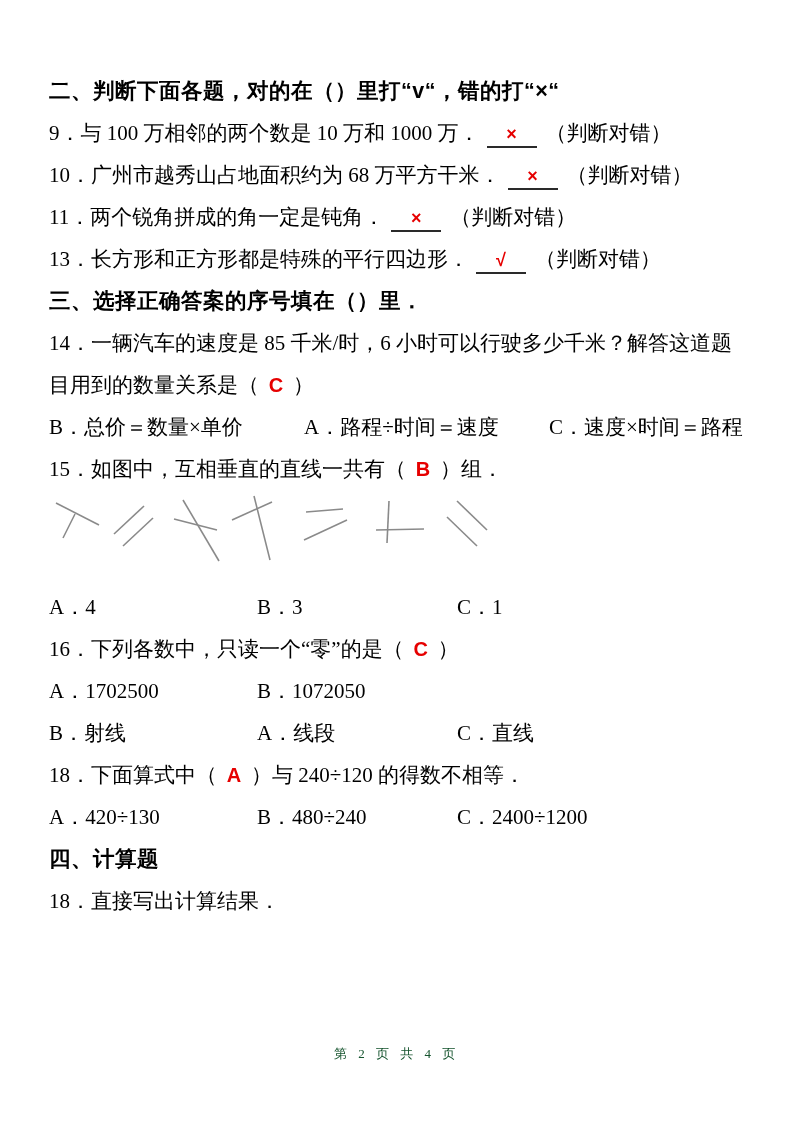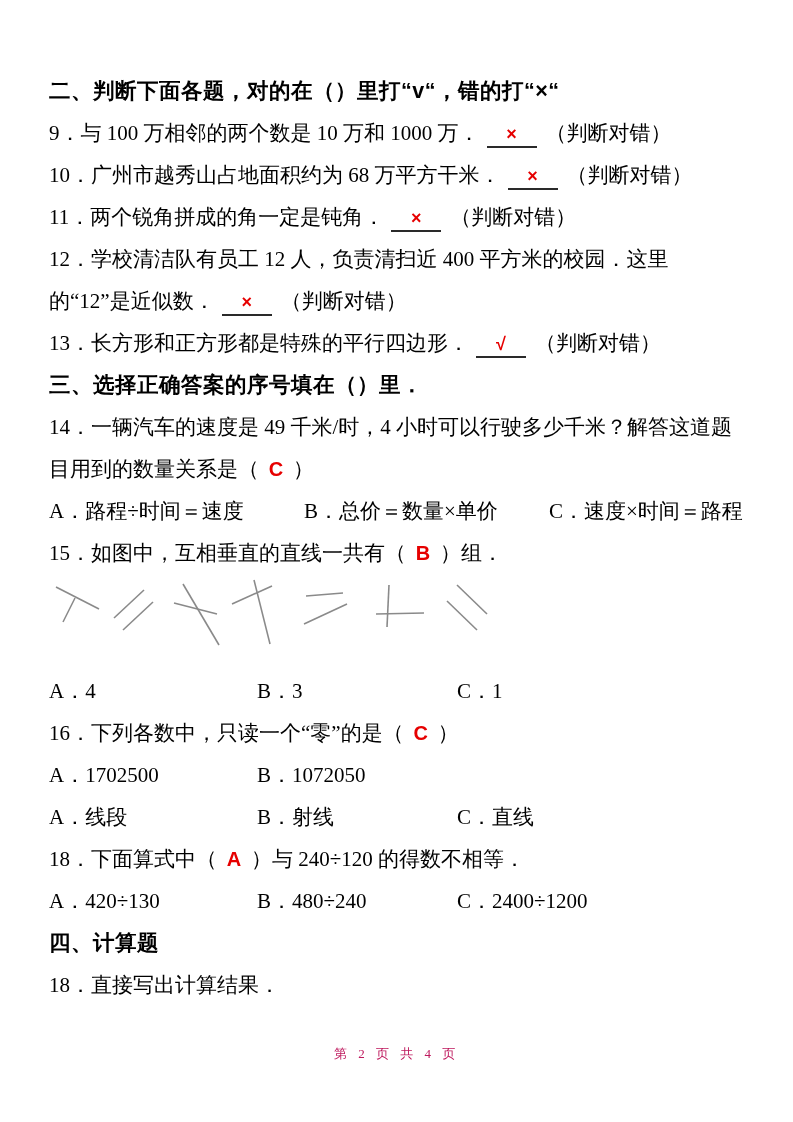--- a/index.html
+++ b/index.html
@@ -52,47 +52,46 @@
   .opts.wide span:nth-child(1){width:255px;}
   .opts.wide span:nth-child(2){width:245px;}
   .figure-row{height:96px;margin-left:-10px;}
   .figure-row svg{display:block;}
   .footer{
     position:absolute;
     left:0;right:0;bottom:58px;
     text-align:center;
     font-size:13px;
     letter-spacing:4px;
-    color:#be185d;
+    color:#14532d;
     line-height:20px;
   }
 </style>
 </head>
 <body>
 
 <div class="page">
 
   <p class="h">二、判断下面各题，对的在（）里打“v“，错的打“×“</p>
 
   <p><span>9．与 100 万相邻的两个数是 10 万和 1000 万．</span><span class="blank"><span class="red mark">×</span></span><span>（判断对错）</span></p>
 
   <p><span>10．广州市越秀山占地面积约为 68 万平方干米．</span><span class="blank"><span class="red mark">×</span></span><span>（判断对错）</span></p>
 
   <p><span>11．两个锐角拼成的角一定是钝角．</span><span class="blank"><span class="red mark">×</span></span><span>（判断对错）</span></p>
 
-  <p><span>12．学校清洁队有员工 12 人，负责清扫近 400 平方米的校园．这里的“12”是近似数．</span><span class="blank"><span class="red mark">×</span></span><span>（判断对错）</span></p>
 
   <p><span>13．长方形和正方形都是特殊的平行四边形．</span><span class="blank"><span class="red mark">√</span></span><span>（判断对错）</span></p>
 
   <p class="h">三、选择正确答案的序号填在（）里．</p>
 
-  <p><span>14．一辆汽车的速度是 49 千米/时，4 小时可以行驶多少千米？解答这道题目用到的数量关系是（</span><span class="red paren-ans">C</span><span>）</span></p>
+  <p><span>14．一辆汽车的速度是 85 千米/时，6 小时可以行驶多少千米？解答这道题目用到的数量关系是（</span><span class="red paren-ans">C</span><span>）</span></p>
   <p class="opts wide">
+      <span>B．总价＝数量×单价</span>
       <span>A．路程÷时间＝速度</span>
-      <span>B．总价＝数量×单价</span>
       <span>C．速度×时间＝路程</span>
     </p>
 
   <p><span>15．如图中，互相垂直的直线一共有（</span><span class="red paren-ans">B</span><span>）组．</span></p>
 
   <div class="figure-row">
     <svg viewBox="0 0 460 80" width="460" height="80" xmlns="http://www.w3.org/2000/svg">
         <line x1="17" y1="13" x2="60" y2="35" stroke="#8a8a8a" stroke-width="1.6"></line>
         <line x1="36" y1="24" x2="24" y2="48" stroke="#8a8a8a" stroke-width="1.6"></line>
         <line x1="75" y1="44" x2="105" y2="16" stroke="#8a8a8a" stroke-width="1.6"></line>
@@ -116,22 +115,22 @@
       <span>C．1</span>
     </p>
 
   <p><span>16．下列各数中，只读一个“零”的是（</span><span class="red paren-ans">C</span><span>）</span></p>
   <p class="opts">
       <span>A．1702500</span>
       <span>B．1072050</span>
     </p>
 
   <p class="opts">
+      <span>B．射线</span>
       <span>A．线段</span>
-      <span>B．射线</span>
       <span>C．直线</span>
     </p>
 
   <p><span>18．下面算式中（</span><span class="red paren-ans">A</span><span>）与 240÷120 的得数不相等．</span></p>
   <p class="opts">
       <span>A．420÷130</span>
       <span>B．480÷240</span>
       <span>C．2400÷1200</span>
     </p>
 

